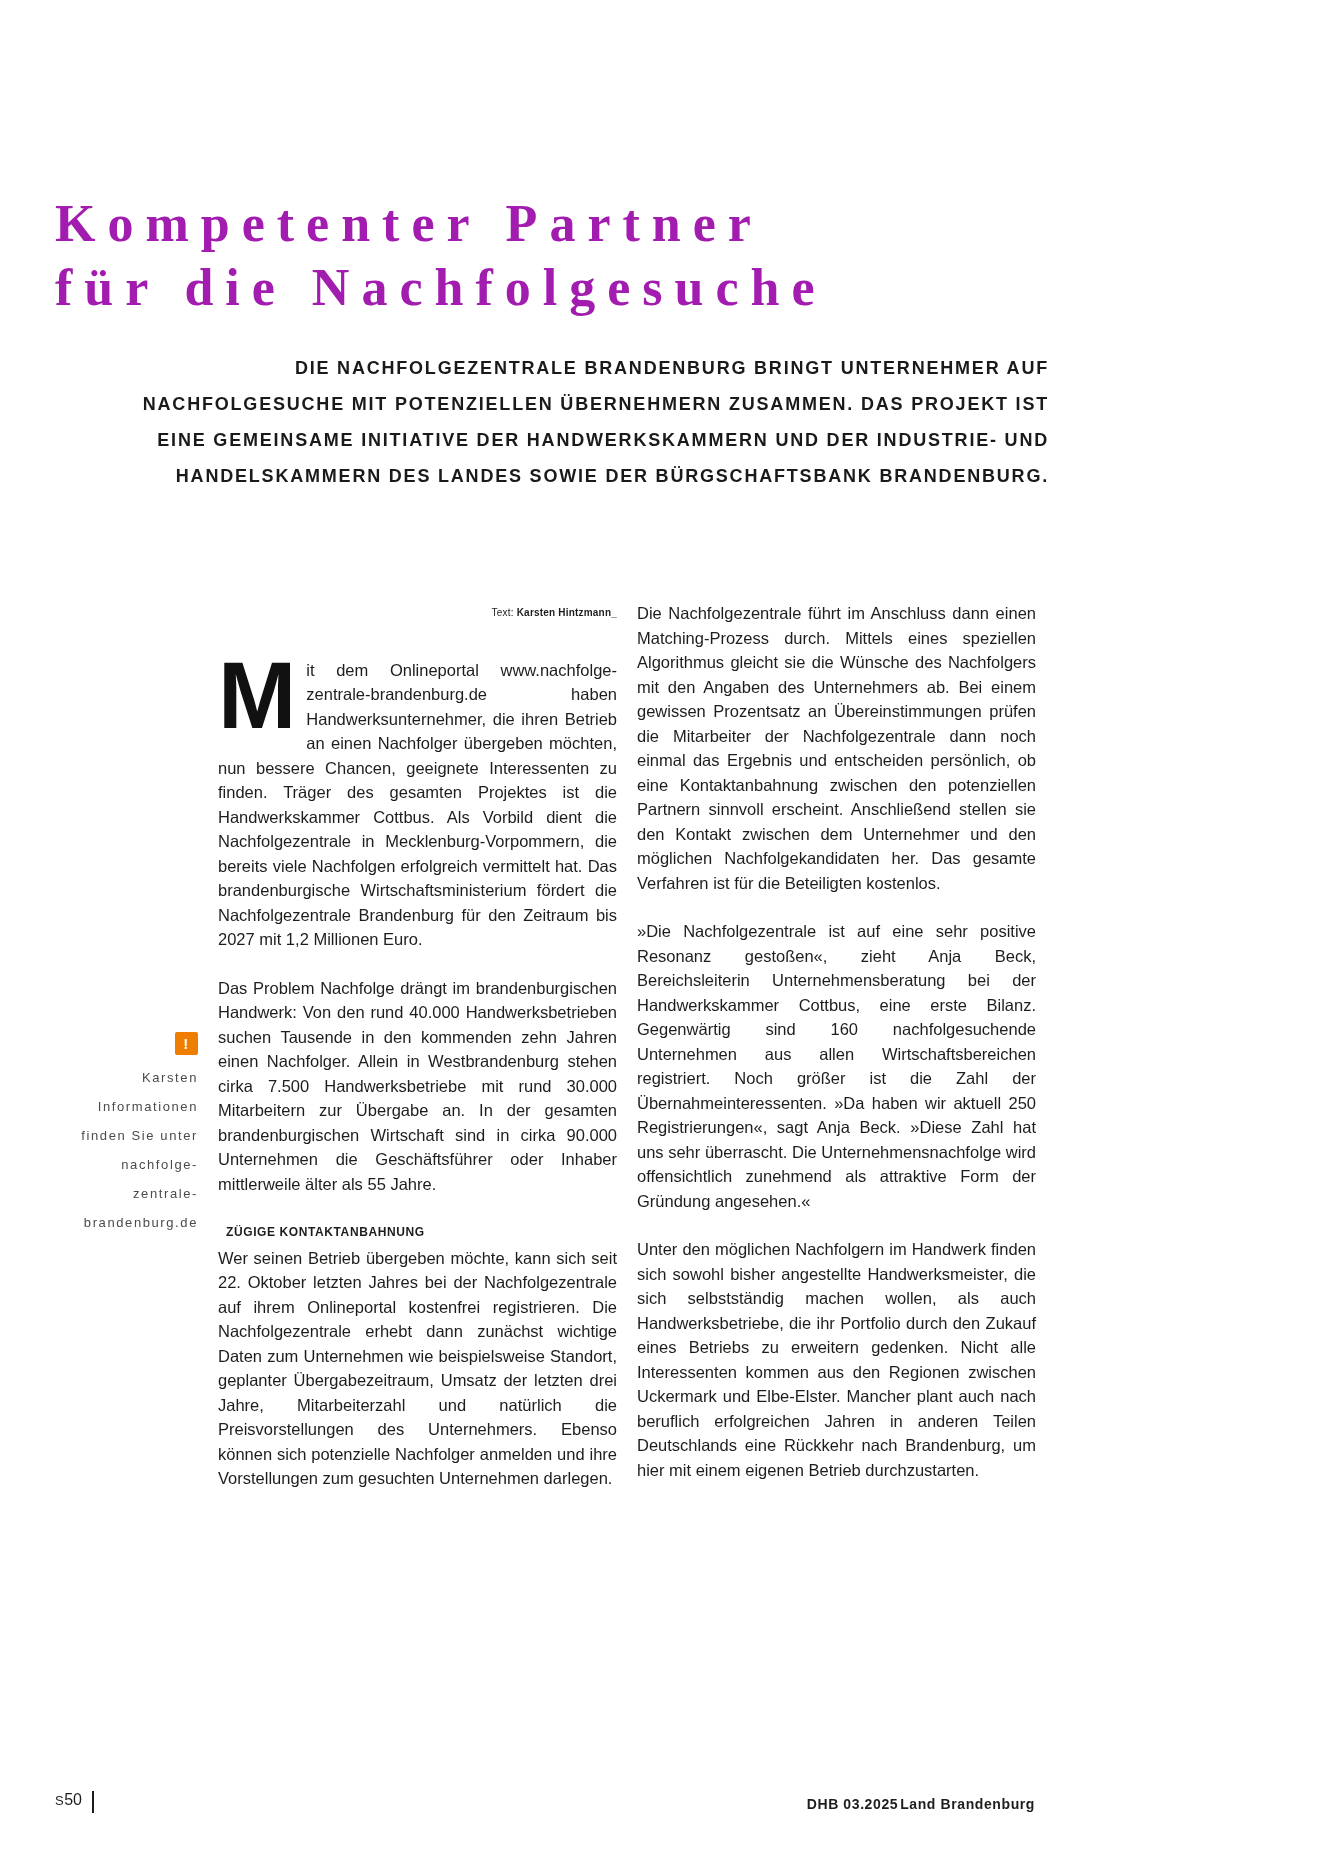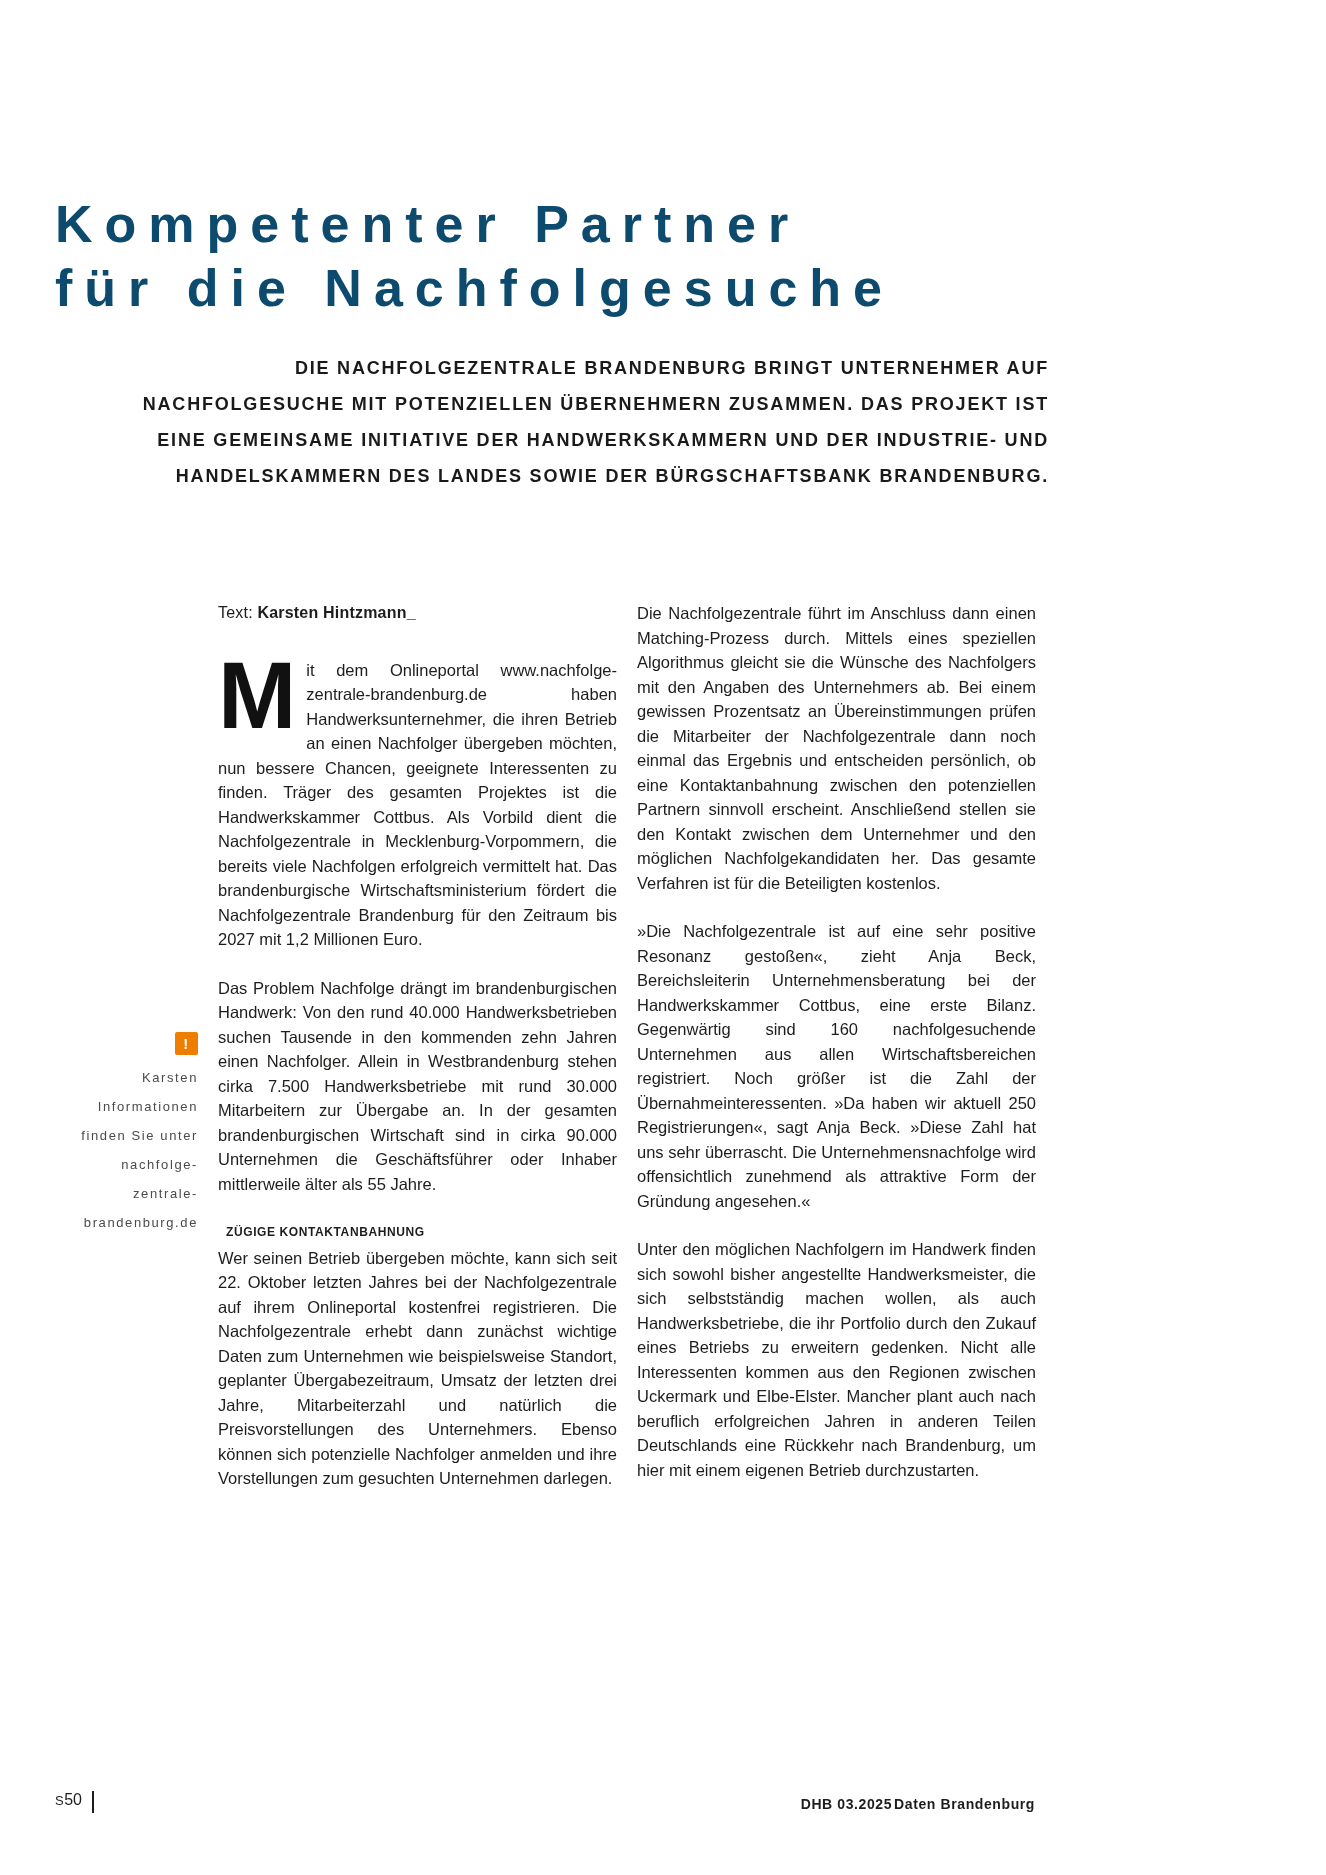--- a/index.html
+++ b/index.html
@@ -9,21 +9,21 @@
     font-family:"Liberation Sans", sans-serif;
     color:#1d1d1b;
     position:relative;
     overflow:hidden;
   }
   :root { --accent:#ee7d00; }
 
   .headline {
     position:absolute; left:55px; top:192px;
     font-weight:700; font-size:52px; line-height:64px;
-    letter-spacing:12px; color:#0c4a6e;
+    letter-spacing:12px; color:#a21caf;font-family:Liberation Serif, serif;
   }
   .headline div { white-space:nowrap; }
 
   .lead {
     position:absolute; left:137px; top:350px; width:912px;
     font-size:18px; font-weight:700; letter-spacing:1.8px;
     line-height:36px; color:#1a1a1a; text-align:right;
   }
 
   .columns {
@@ -31,21 +31,21 @@
     display:flex; gap:20px;
   }
   .col {
     flex:1 1 0;
     font-size:16.5px; line-height:24.5px;
     text-align:justify; hyphens:auto;
     color:#1d1d1b;
   }
   .col p { margin:0 0 24px 0; }
 
-  .byline { font-size:16px; letter-spacing:0.2px; margin:0 0 32px 0; text-align:left; }
+  .byline { font-size:10px; letter-spacing:0.2px; margin:0 0 32px 0; text-align:right; }
   .byline .name { font-weight:700; }
 
   .dropcap {
     float:left;
     font-weight:700; font-size:94px; line-height:74px;
     padding-right:10px; margin-top:1px;
     color:#111111;
   }
 
   .subhead {
@@ -125,14 +125,14 @@
 </div>
 
 <div class="footer-left">
   <span class="page-prefix">S</span>
   <span class="page-number">50</span>
   <span class="footer-divider"></span>
 </div>
 
 <div class="footer-right">
   <span>DHB 03.2025</span>
-  <span>Daten Brandenburg</span>
+  <span>Land Brandenburg</span>
 </div>
 
 </body></html>

